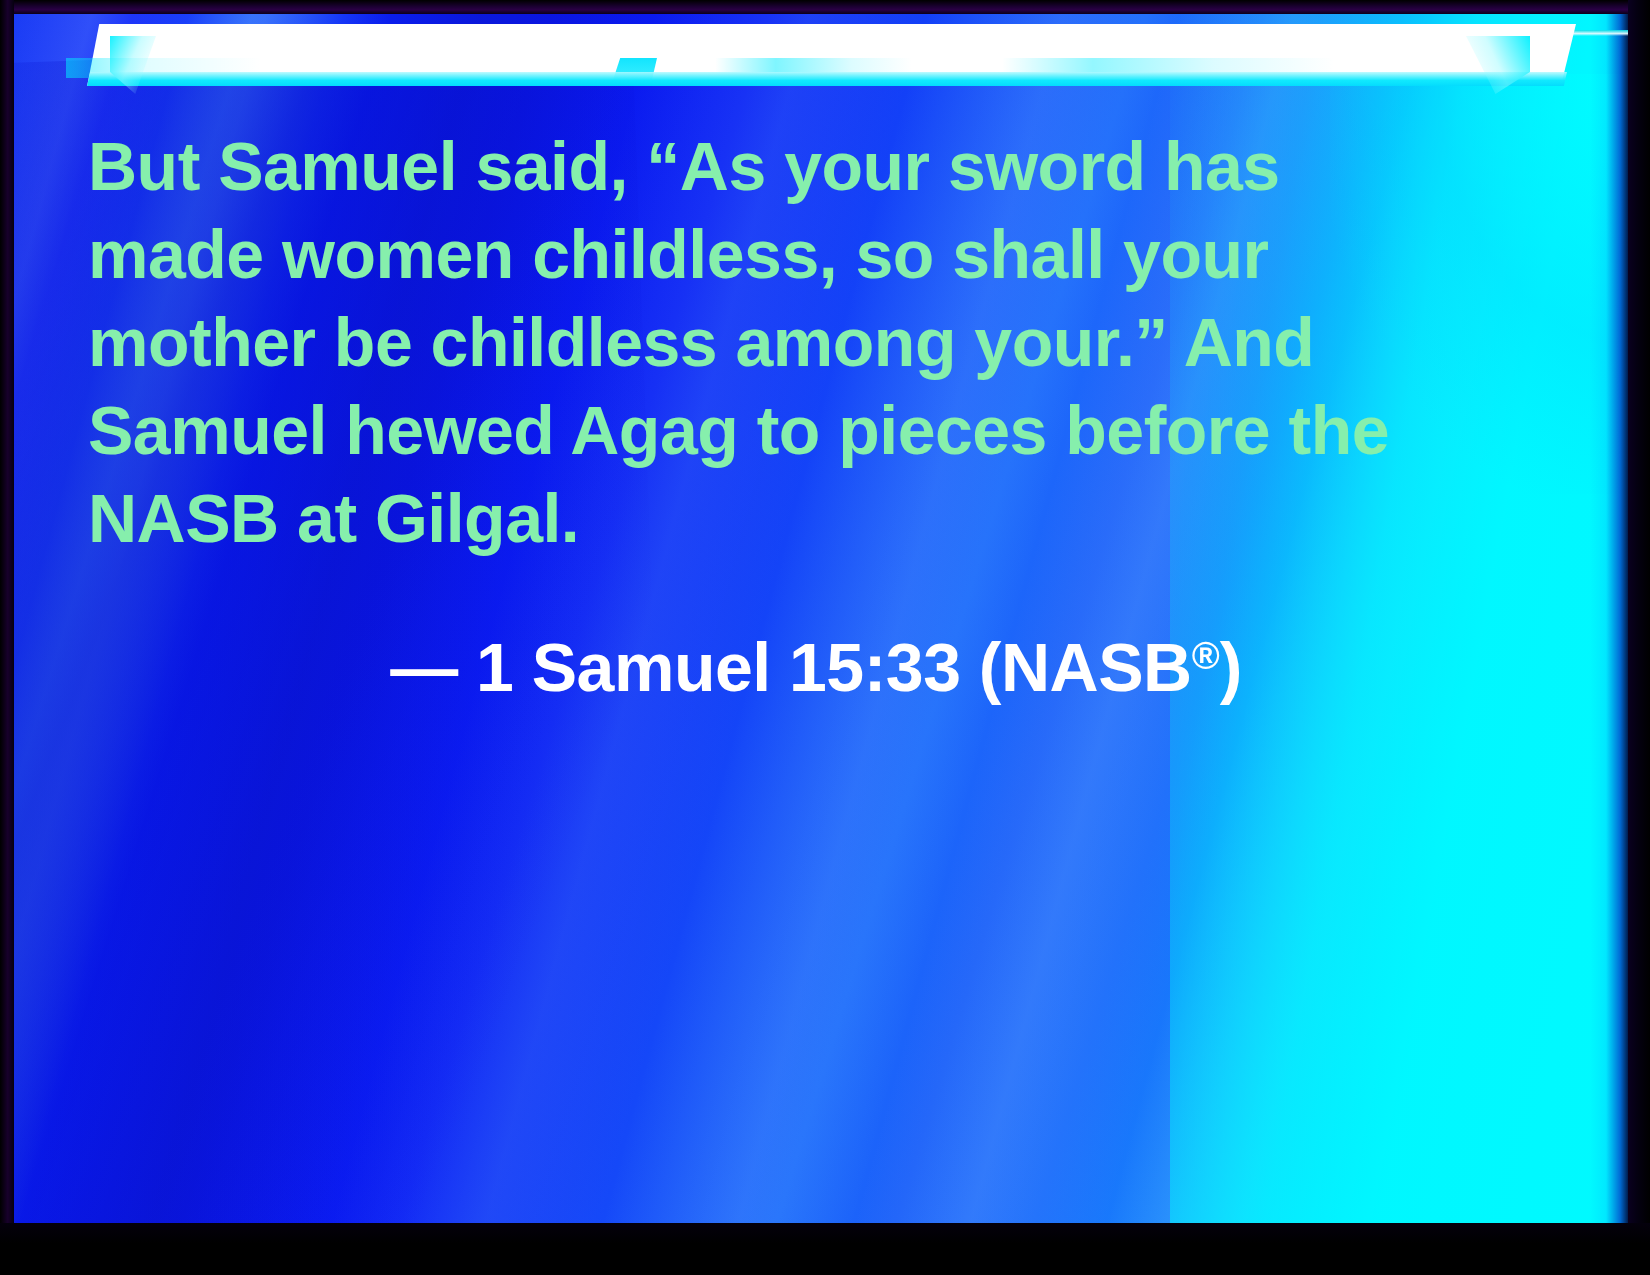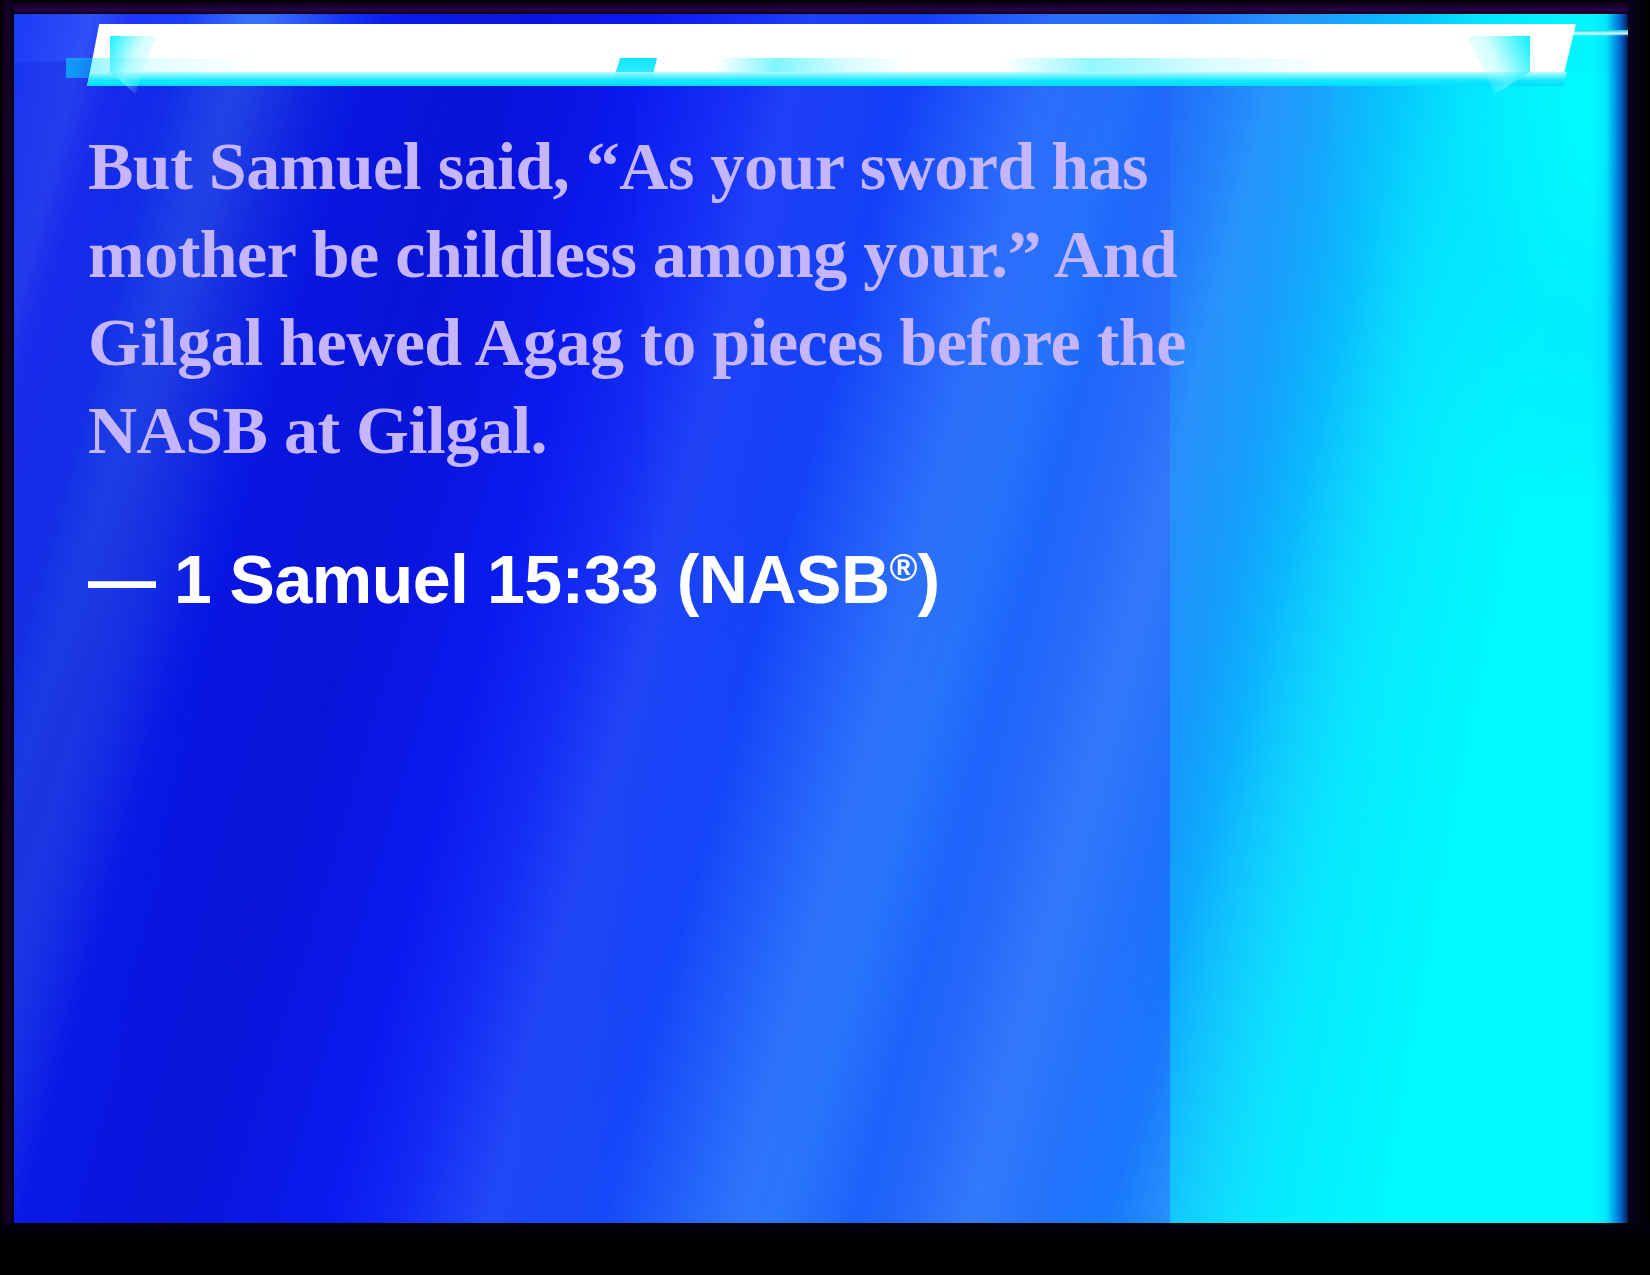--- a/index.html
+++ b/index.html
@@ -192,36 +192,36 @@
   }
 
   
   .verse-block {
     position: absolute;
     left: 74px;
     top: 108px;
     width: 1470px;
   }
   .verse-line {
-    font-family: Liberation Serif, serif;
+    font-family: Liberation Sans, sans-serif;
     font-weight: bold;
     font-size: 68px;
     line-height: 88px;
-    color: #c4b5fd;
+    color: #86efac;
     letter-spacing: -0.5px;
     white-space: nowrap;
   }
   .citation-line {
     font-family: "Liberation Sans", "DejaVu Sans", sans-serif;
     font-weight: bold;
     font-size: 68px;
     line-height: 88px;
     color: #ffffff;
     letter-spacing: -0.5px;
-    text-align: left;
+    text-align: center;
     padding-right: 14px;
     margin-top: 50px;
     white-space: nowrap;
   }
   .reg-mark {
     font-size: 38px;
     vertical-align: 22px;
     letter-spacing: 0;
   }
 
@@ -258,22 +258,23 @@
       <div class="band-white"></div>
       <div class="band-cyan-wash"></div>
       <div class="band-notch"></div>
       <div class="band-cyan-under"></div>
       <div class="band-left-cyan"></div>
       <div class="band-right-cyan"></div>
     </div>
 
     <div class="verse-block">
       <div class="verse-line">But Samuel said, “As your sword has</div>
+      <div class="verse-line">made women childless, so shall your</div>
       <div class="verse-line">mother be childless among your.” And</div>
-      <div class="verse-line">Gilgal hewed Agag to pieces before the</div>
+      <div class="verse-line">Samuel hewed Agag to pieces before the</div>
       <div class="verse-line">NASB at Gilgal.</div>
 
       <div class="citation-line"><span>—</span> <span>1 Samuel 15:33</span> <span>(NASB</span><span class="reg-mark">®</span><span>)</span></div>
     </div>
 
   </div>
 
   <div class="frame-edge-top"></div>
   <div class="frame-edge-left"></div>
   <div class="frame-edge-right"></div>

